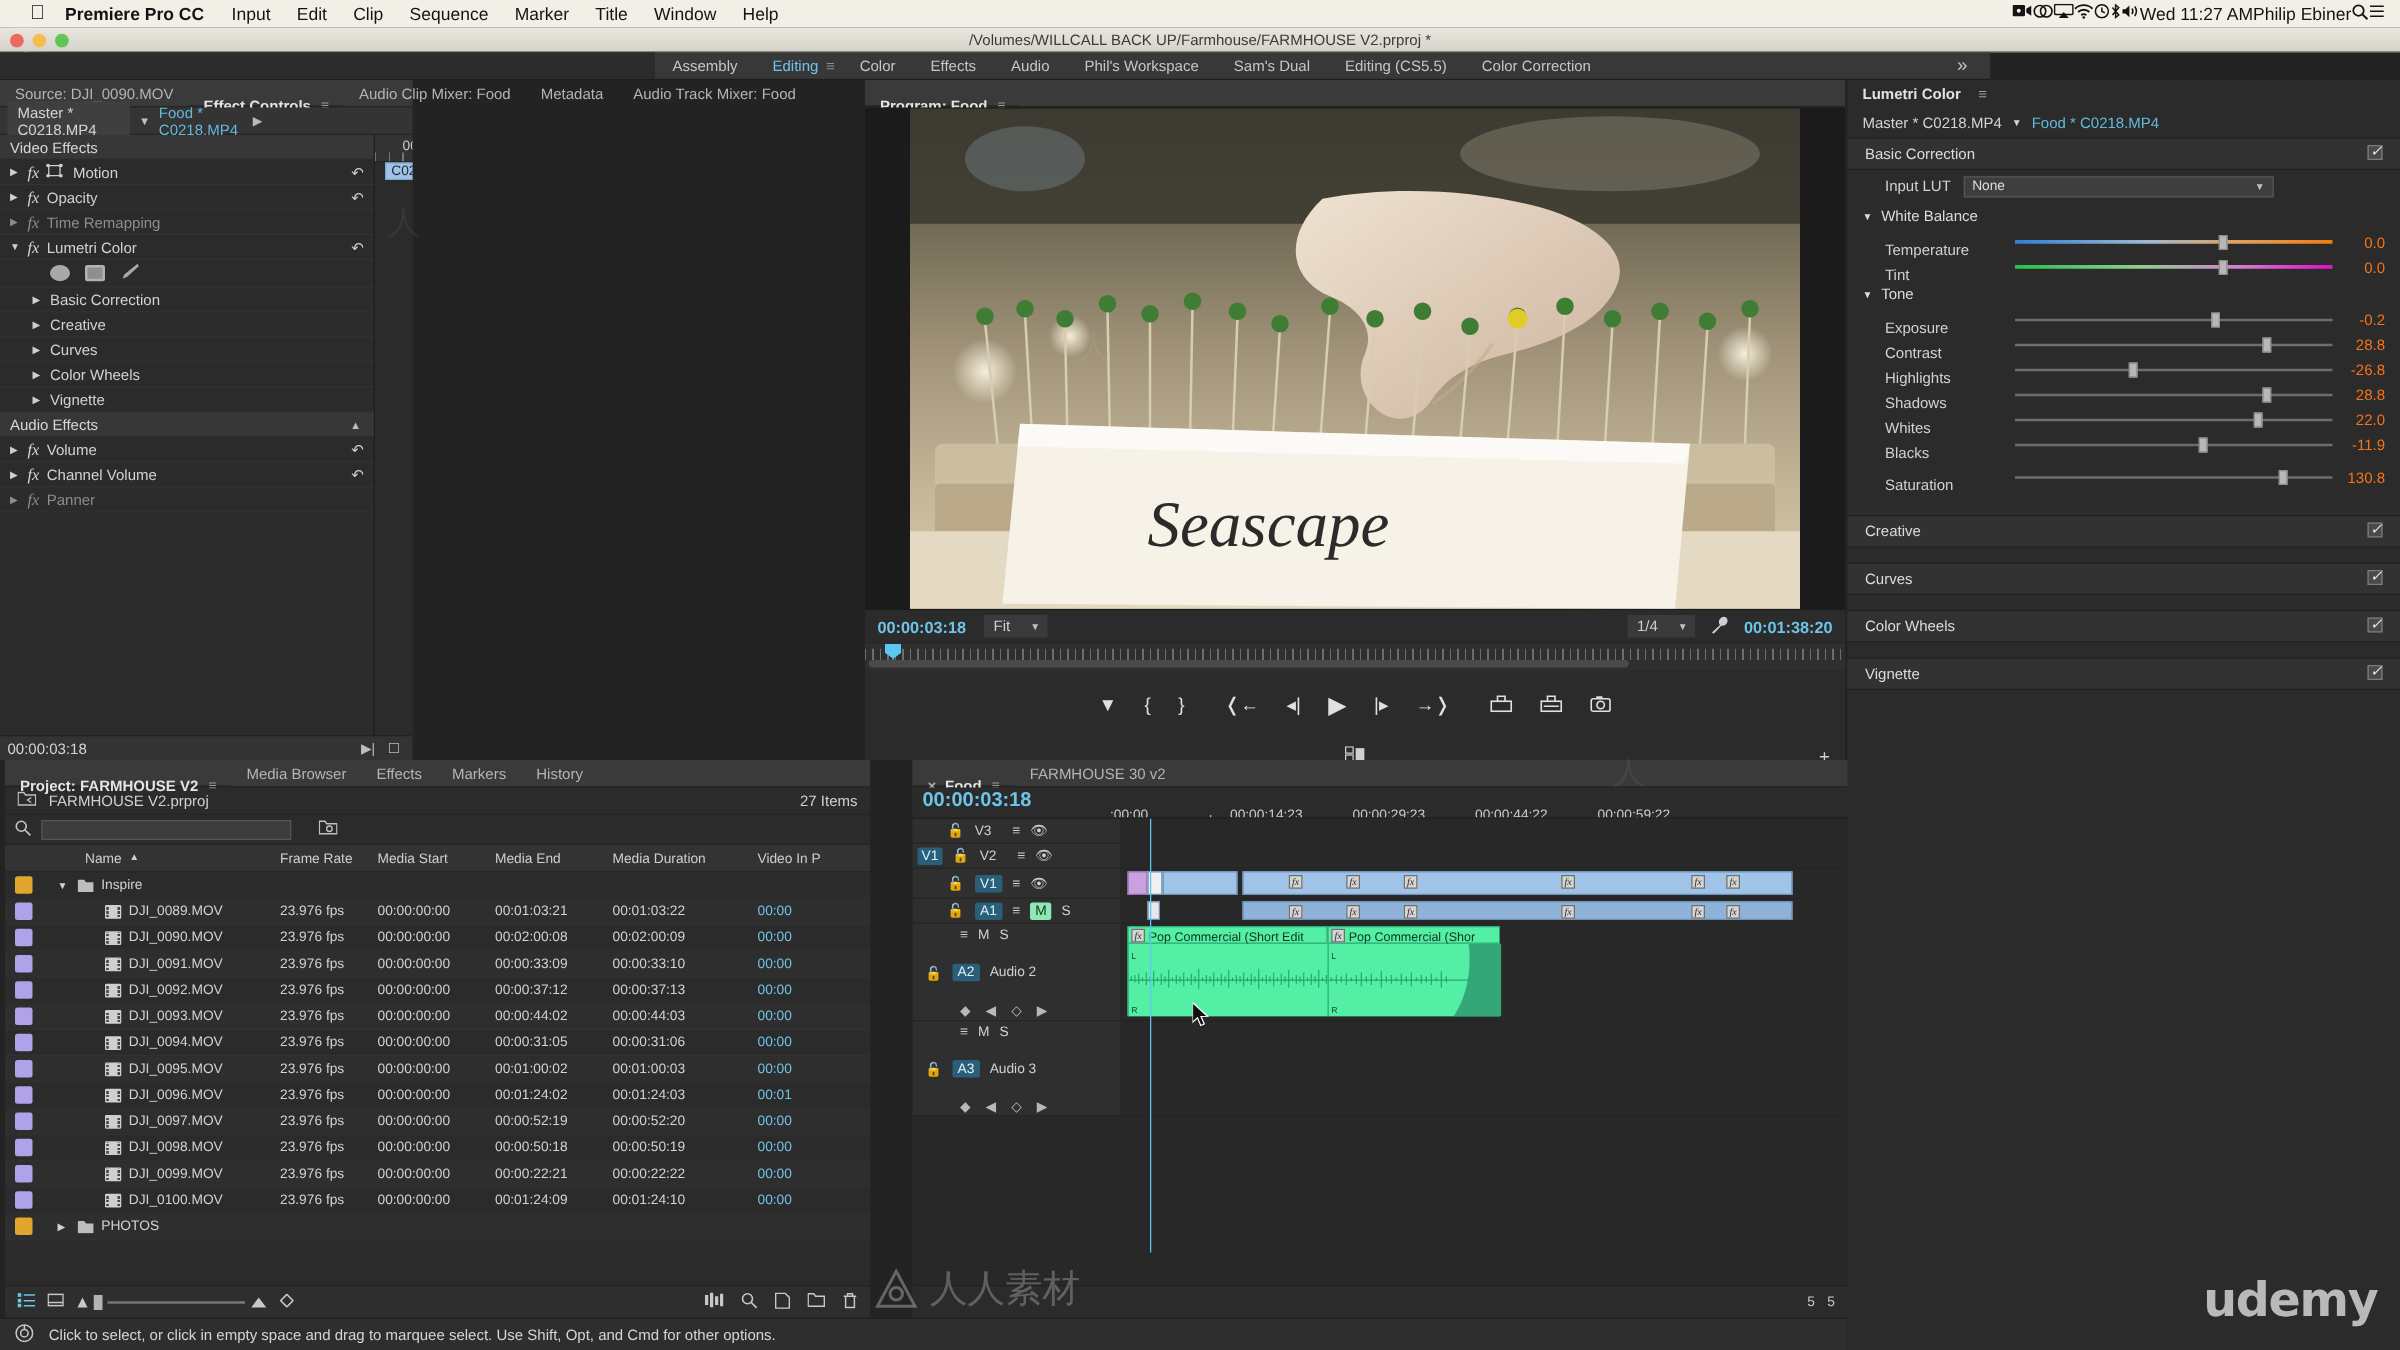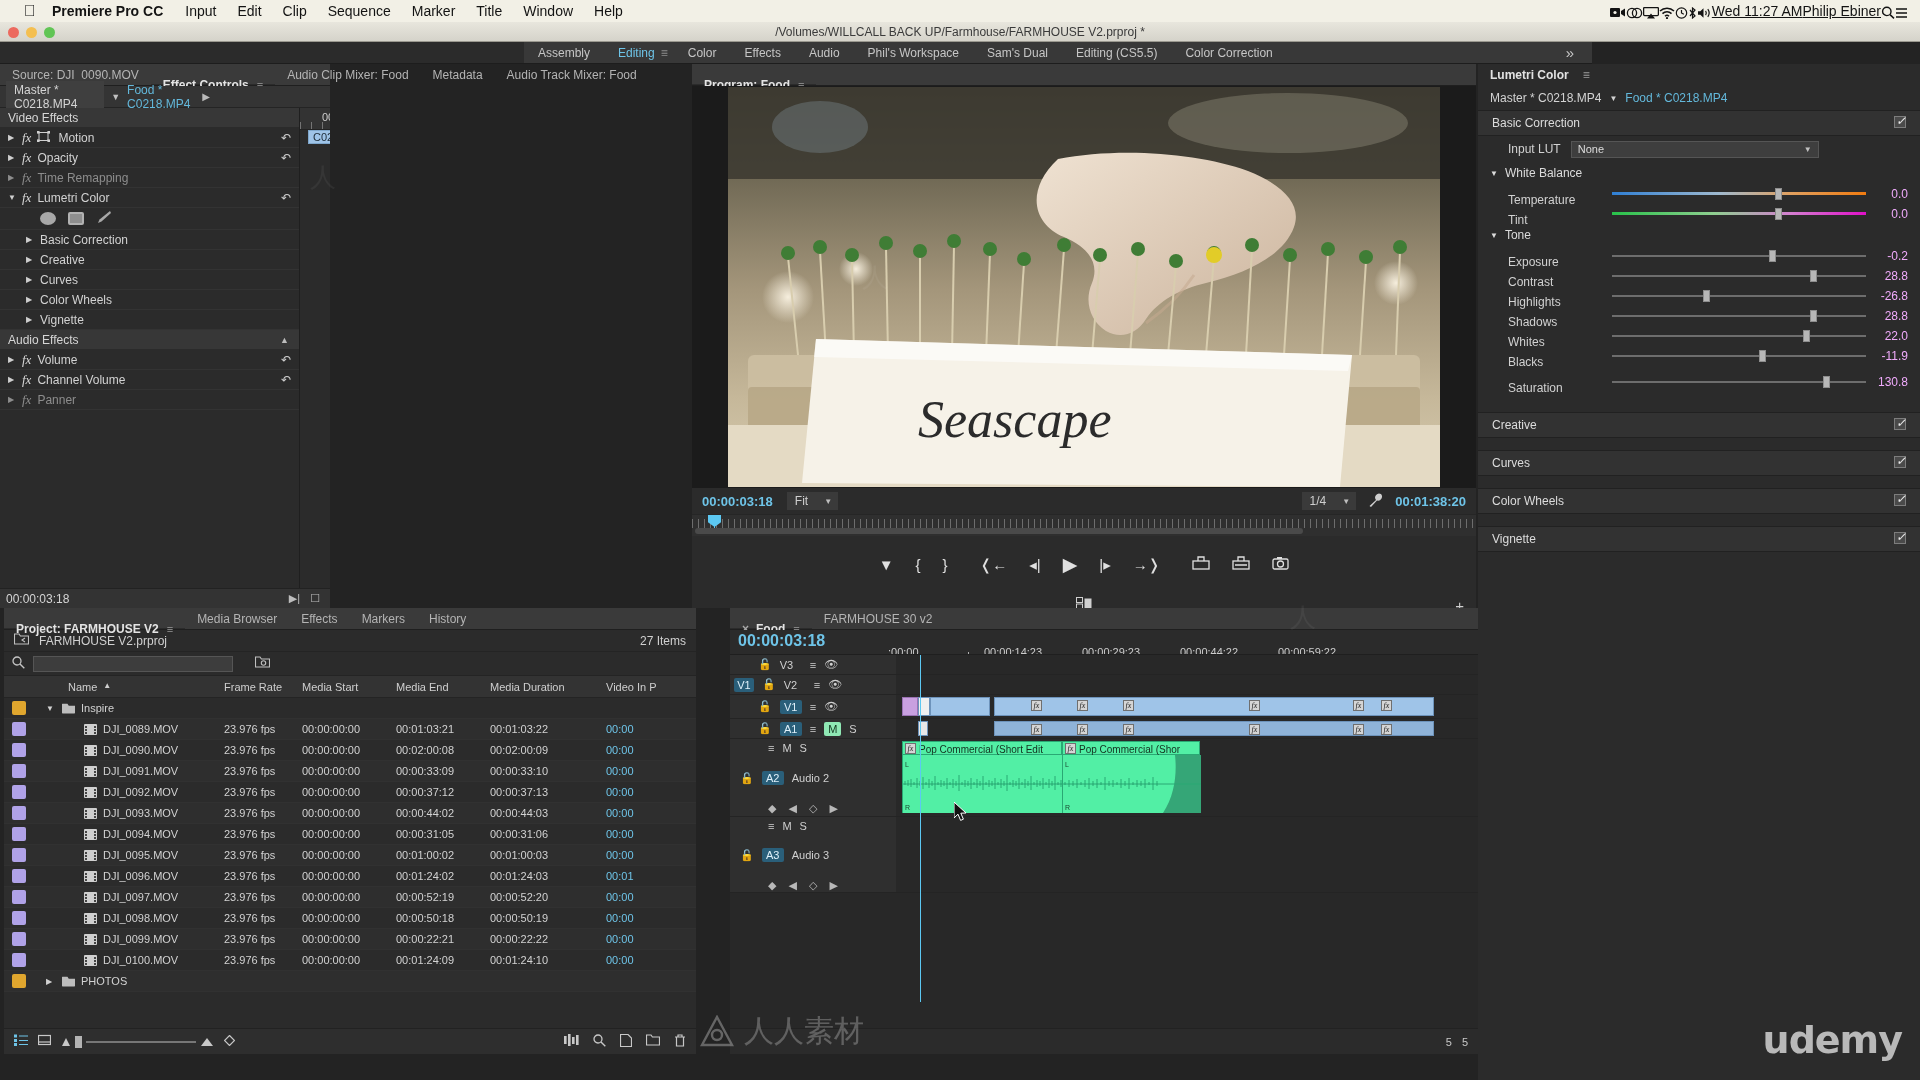--- a/index.html
+++ b/index.html
@@ -17,21 +17,21 @@
   
   .macbar {
     position: absolute; top: 0; left: 0; width: 1920px; height: 22px;
     background: #f2f0e6; color: #131313;
     display: flex; align-items: center; padding: 0 8px;
     font-size: 14px;
   }
   .macbar .apple { font-size: 16px; margin: 0 16px 0 16px; line-height: 1; }
   .macbar .appname { font-weight: bold; margin-right: 22px; font-size: 14px; }
   .macbar .mitem { margin-right: 21px; font-size: 14px; }
-  .macbar .right { margin-left: auto; display: flex; align-items: flex-end; padding-right: 4px; text-decoration: underline;}
+  .macbar .right { margin-left: auto; display: flex; align-items: flex-start; padding-right: 4px;}
   .macbar .right .ic { font-size: 14px; display:inline-block; }
   .macbar .right .txt { font-size: 14px; }
   .mb-svg { display:block; }
 
   
   .titlebar {
     position: absolute; top: 22px; left: 0; width: 1920px; height: 20px;
     background: linear-gradient(#e8e6dd,#d5d3ca);
     border-bottom: 1px solid #9a988f;
     display: flex; align-items: center; justify-content: center;
@@ -154,21 +154,21 @@
   .lm-dd { width: 248px; height: 17px; background:#3e3e3e; border:1px solid #555;
      display:flex; align-items:center; padding: 0 6px; color:#dcdcdc; font-size: 11px;}
   .lm-dd .cv { margin-left:auto; font-size:8px; color:#c0c0c0;}
   .slider-row { height: 20px; display:flex; align-items:center; padding-left: 30px; font-size: 12px; }
   .slider-row .lbl { width: 104px; color:#d1d1d1;margin-top:12px;}
   .track { position: relative; height: 20px; flex: 1; margin-right: 8px; }
   .track .line { position:absolute; left: 0; right: 0; top: 9px; height: 2px; background:#6d6d6d;}
   .track .line.temp { background: linear-gradient(to right,#2f7fd4,#9fb9cf 42%,#e0a060 70%,#f07b10); height:3px; top:8px;}
   .track .line.tint { background: linear-gradient(to right,#28c24a,#8fcf90 40%,#d37fd0 70%,#e010c8); height:3px; top:8px;}
   .track .knob { position:absolute; top: 4px; width: 7px; height: 12px; background:#b7b7b7; border:1px solid #8d8d8d; }
-  .val { width: 46px; text-align: right; color: #f0abfc; font-size: 12px; padding-right: 12px;}
+  .val { width: 46px; text-align: right; color: #f97316; font-size: 12px; padding-right: 12px;}
   .lm-btns { height: 24px; display:flex; align-items:center; justify-content:center; gap: 12px; padding-left: 100px;}
   .lm-btn { width: 110px; height: 17px; background:#3d3d3d; border:1px solid #555; color:#dcdcdc;
      font-size: 11px; display:flex; align-items:center; justify-content:center;}
   .udemy { position:absolute; right: 18px; bottom: 18px; color:#c9c9c9; font-size: 38px; letter-spacing:-1px;
      opacity:.9; font-family:"DejaVu Sans", sans-serif; font-weight: bold;}
 
   
   #project-panel { left: 4px; top: 608px; width: 692px; height: 446px; }
   .pj-sub { height: 22px; display:flex; align-items:center; padding: 0 10px; font-size:12px; color:#d0d0d0; border-bottom:1px solid #242424;}
   .pj-sub .items { margin-left: auto; }
@@ -1310,20 +1310,30 @@
       <span>5</span>
     </div>
 
     <div class="cursor-arrow" style="left:224px;top:194px;">
       <svg width="14" height="20" viewBox="0 0 14 20">
           <path d="M0 0 L0 16 L4 12.2 L6.6 18.4 L9.4 17.2 L6.8 11.2 L12 11 Z" fill="#111" stroke="#fff" stroke-width="1"></path>
         </svg>
     </div>
   </div>
 
+  <div id="statusbar">
+    <span>
+      <svg width="15" height="15" viewBox="0 0 15 15">
+          <circle cx="7.5" cy="7.5" r="6.6" fill="none" stroke="#c8c8c8" stroke-width="1.2"></circle>
+          <circle cx="7.5" cy="7.5" r="3" fill="none" stroke="#c8c8c8" stroke-width="1.2"></circle>
+          <path d="M7.5 4.5 V1" stroke="#c8c8c8" stroke-width="1.2"></path>
+        </svg>
+    </span>
+    <span>Click to select, or click in empty space and drag to marquee select. Use Shift, Opt, and Cmd for other options.</span>
+  </div>
 
   <div class="wm" style="left:310px;top:160px;">人</div>
   <div class="wm" style="left:862px;top:260px;">人</div>
   <div class="wm" style="left:1290px;top:600px;">人</div>
   <div class="wm-big">
     <svg width="34" height="34" viewBox="0 0 34 34">
         <path d="M17 2 L32 30 H2 Z" fill="none" stroke="#ffffff" stroke-opacity="0.3" stroke-width="2.4"></path>
         <circle cx="17" cy="20" r="5" fill="none" stroke="#ffffff" stroke-opacity="0.3" stroke-width="2.4"></circle>
       </svg>
     <span>人人素材</span>

